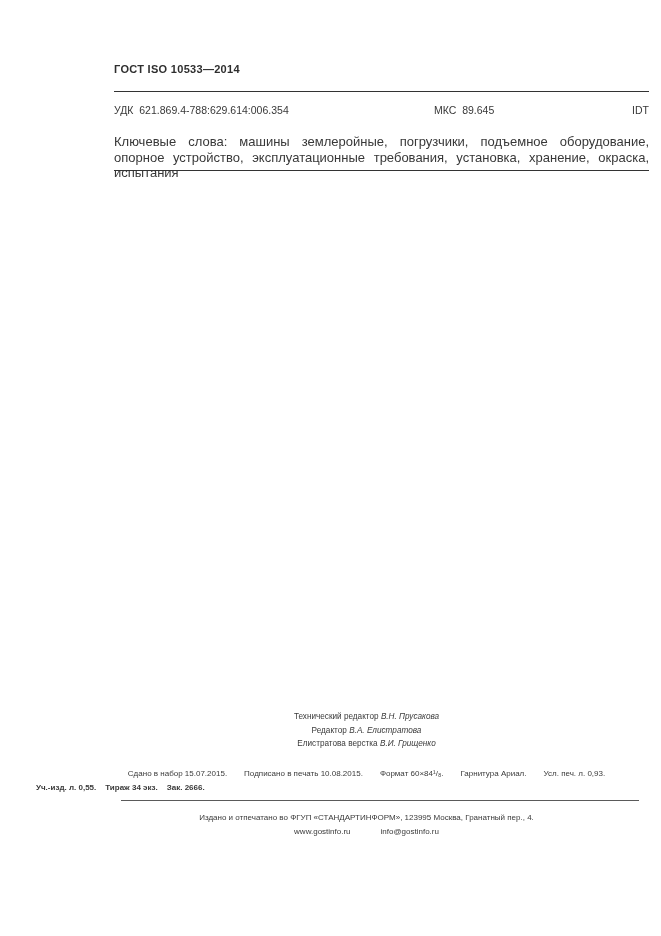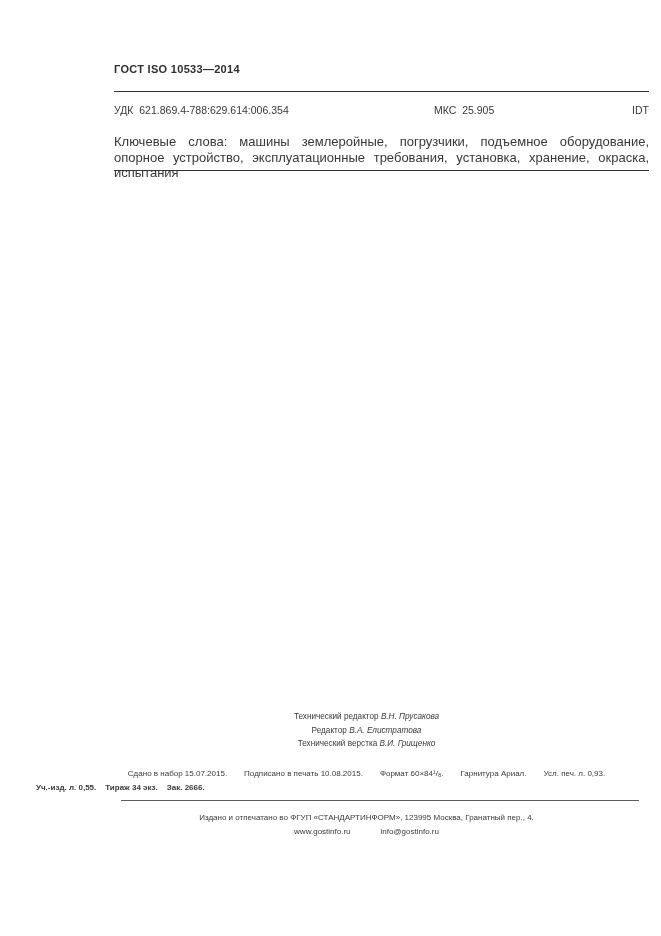--- a/index.html
+++ b/index.html
@@ -130,39 +130,39 @@
 <body>
 
 <div class="page">
 
   <div class="header-title">ГОСТ ISO 10533—2014</div>
 
   <div class="rule rule-1"></div>
 
   <div class="udk-row">
     <span class="udk">УДК  621.869.4-788:629.614:006.354</span>
-    <span class="mks">МКС  25.905</span>
+    <span class="mks">МКС  89.645</span>
     <span class="idt">IDT</span>
   </div>
 
   <div class="keywords">Ключевые слова: машины землеройные, погрузчики, подъемное оборудование, опорное устройство, эксплуатационные требования, установка, хранение, окраска, испытания</div>
 
   <div class="rule rule-2"></div>
 
   <div class="credits">
     <div>
       <span>Технический редактор</span>
       <span class="name">В.Н. Прусакова</span>
     </div>
     <div>
       <span>Редактор</span>
       <span class="name">В.А. Елистратова</span>
     </div>
     <div>
-      <span>Технический верстка</span>
+      <span>Елистратова верстка</span>
       <span class="name">В.И. Грищенко</span>
     </div>
   </div>
 
   <div class="imprint-line1">
     <span>Сдано в набор 15.07.2015.</span>
     <span>Подписано в печать 10.08.2015.</span>
     <span>Формат 60×84¹/₈.</span>
     <span>Гарнитура Ариал.</span>
     <span>Усл. печ. л. 0,93.</span>

